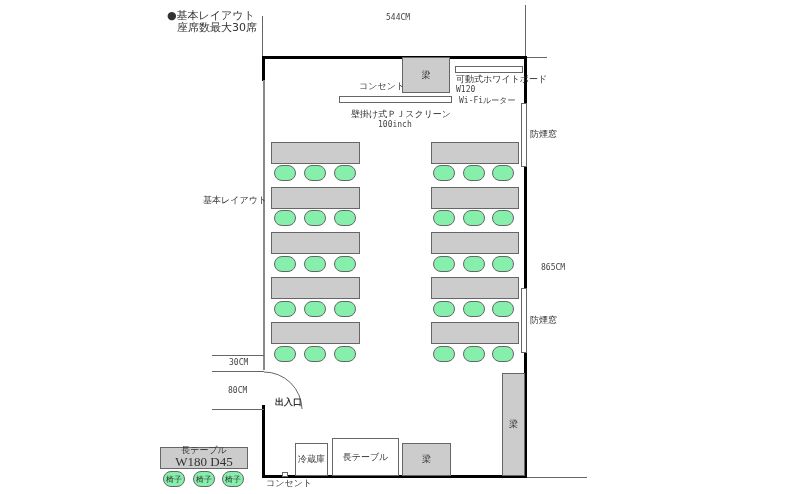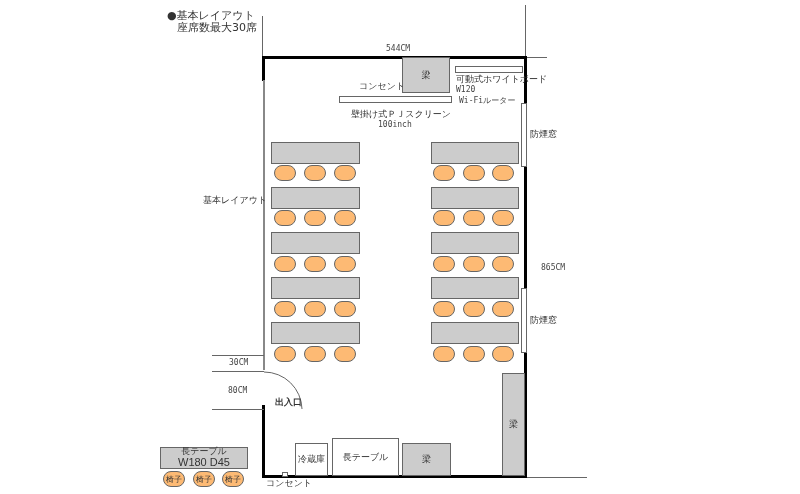--- a/index.html
+++ b/index.html
@@ -4,35 +4,35 @@
   <style>
     html, body { margin:0; padding:0; background:#ffffff; }
     body { width:800px; height:494px; position:relative; overflow:hidden;
            font-family:"DejaVu Sans", sans-serif; color:#333; }
     .abs { position:absolute; }
     .txt { position:absolute; font-size:9px; white-space:nowrap; color:#333; line-height:1; }
     .txt-sm { font-size:8px; font-family:"DejaVu Sans Mono", monospace; color:#444; }
     .wall { position:absolute; background:#000; }
     .thin { position:absolute; background:#666; }
     .desk { position:absolute; background:#cccccc; border:1px solid #666; box-sizing:border-box; }
-    .chair { position:absolute; background:#fdba74; border:1px solid #666; box-sizing:border-box; border-radius:8px; width:22px; height:16px; }
+    .chair { position:absolute; background:#86efac; border:1px solid #666; box-sizing:border-box; border-radius:8px; width:22px; height:16px; }
     .box { position:absolute; border:1px solid #666; box-sizing:border-box; display:flex; align-items:center; justify-content:center; font-size:9px; }
     .beam { background:#cccccc; }
     .white { background:#fff; }
     .window { position:absolute; background:#fff; border:1px solid #666; box-sizing:border-box; }
   </style>
 </head>
 <body>
 
 <div class="txt" style="left:167px;top:10px;font-size:11px;">●基本レイアウト</div>
 <div class="txt" style="left:177px;top:22px;font-size:11px;">座席数最大30席</div>
 
 <div class="thin" style="left:262px;top:16px;width:1px;height:40px;"></div>
 <div class="thin" style="left:525px;top:5px;width:1px;height:52px;"></div>
-<div class="txt txt-sm" style="left:386px;top:45px;">544CM</div>
+<div class="txt txt-sm" style="left:386px;top:14px;">544CM</div>
 <div class="thin" style="left:527px;top:57px;width:20px;height:1px;"></div>
 <div class="thin" style="left:527px;top:477px;width:60px;height:1px;"></div>
 <div class="txt txt-sm" style="left:541px;top:264px;text-align:right;">865CM</div>
 
 <div class="wall" style="left:262px;top:56px;width:265px;height:3px;"></div>
 <div class="wall" style="left:262px;top:56px;width:3px;height:25px;"></div>
 <div class="thin" style="left:263px;top:80px;width:2px;height:290px;background:#888;"></div>
 <div class="wall" style="left:524px;top:56px;width:3px;height:422px;"></div>
 <div class="wall" style="left:262px;top:405px;width:3px;height:73px;"></div>
 <div class="wall" style="left:262px;top:475px;width:265px;height:3px;"></div>
@@ -130,21 +130,21 @@
     <span>長テーブル</span>
   </div>
 <div class="box beam" style="left:402px;top:443px;width:49px;height:33px;">
     <span>梁</span>
   </div>
 <div class="abs" style="left:282px;top:472px;width:6px;height:5px;border:1px solid #666;background:#fff;box-sizing:border-box;"></div>
 <div class="txt" style="left:266px;top:479px;">コンセント</div>
 
 <div class="desk" style="left:160px;top:447px;width:88px;height:22px;display:flex;flex-direction:column;align-items:center;justify-content:center;">
   <span style="font-size:9px;line-height:1;">長テーブル</span>
-  <span style="font-size:11px;line-height:1.1;font-family:Liberation Sans, sans-serif;">W180 D45</span>
+  <span style="font-size:13px;line-height:1.1;font-family:Liberation Serif, serif;">W180 D45</span>
 </div>
 <div class="chair" style="left:163px;top:471px;width:22px;font-size:8px;display:flex;align-items:center;justify-content:center;">
     <span>椅子</span>
   </div>
 <div class="chair" style="left:193px;top:471px;width:22px;font-size:8px;display:flex;align-items:center;justify-content:center;">
     <span>椅子</span>
   </div>
 <div class="chair" style="left:222px;top:471px;width:22px;font-size:8px;display:flex;align-items:center;justify-content:center;">
     <span>椅子</span>
   </div>

